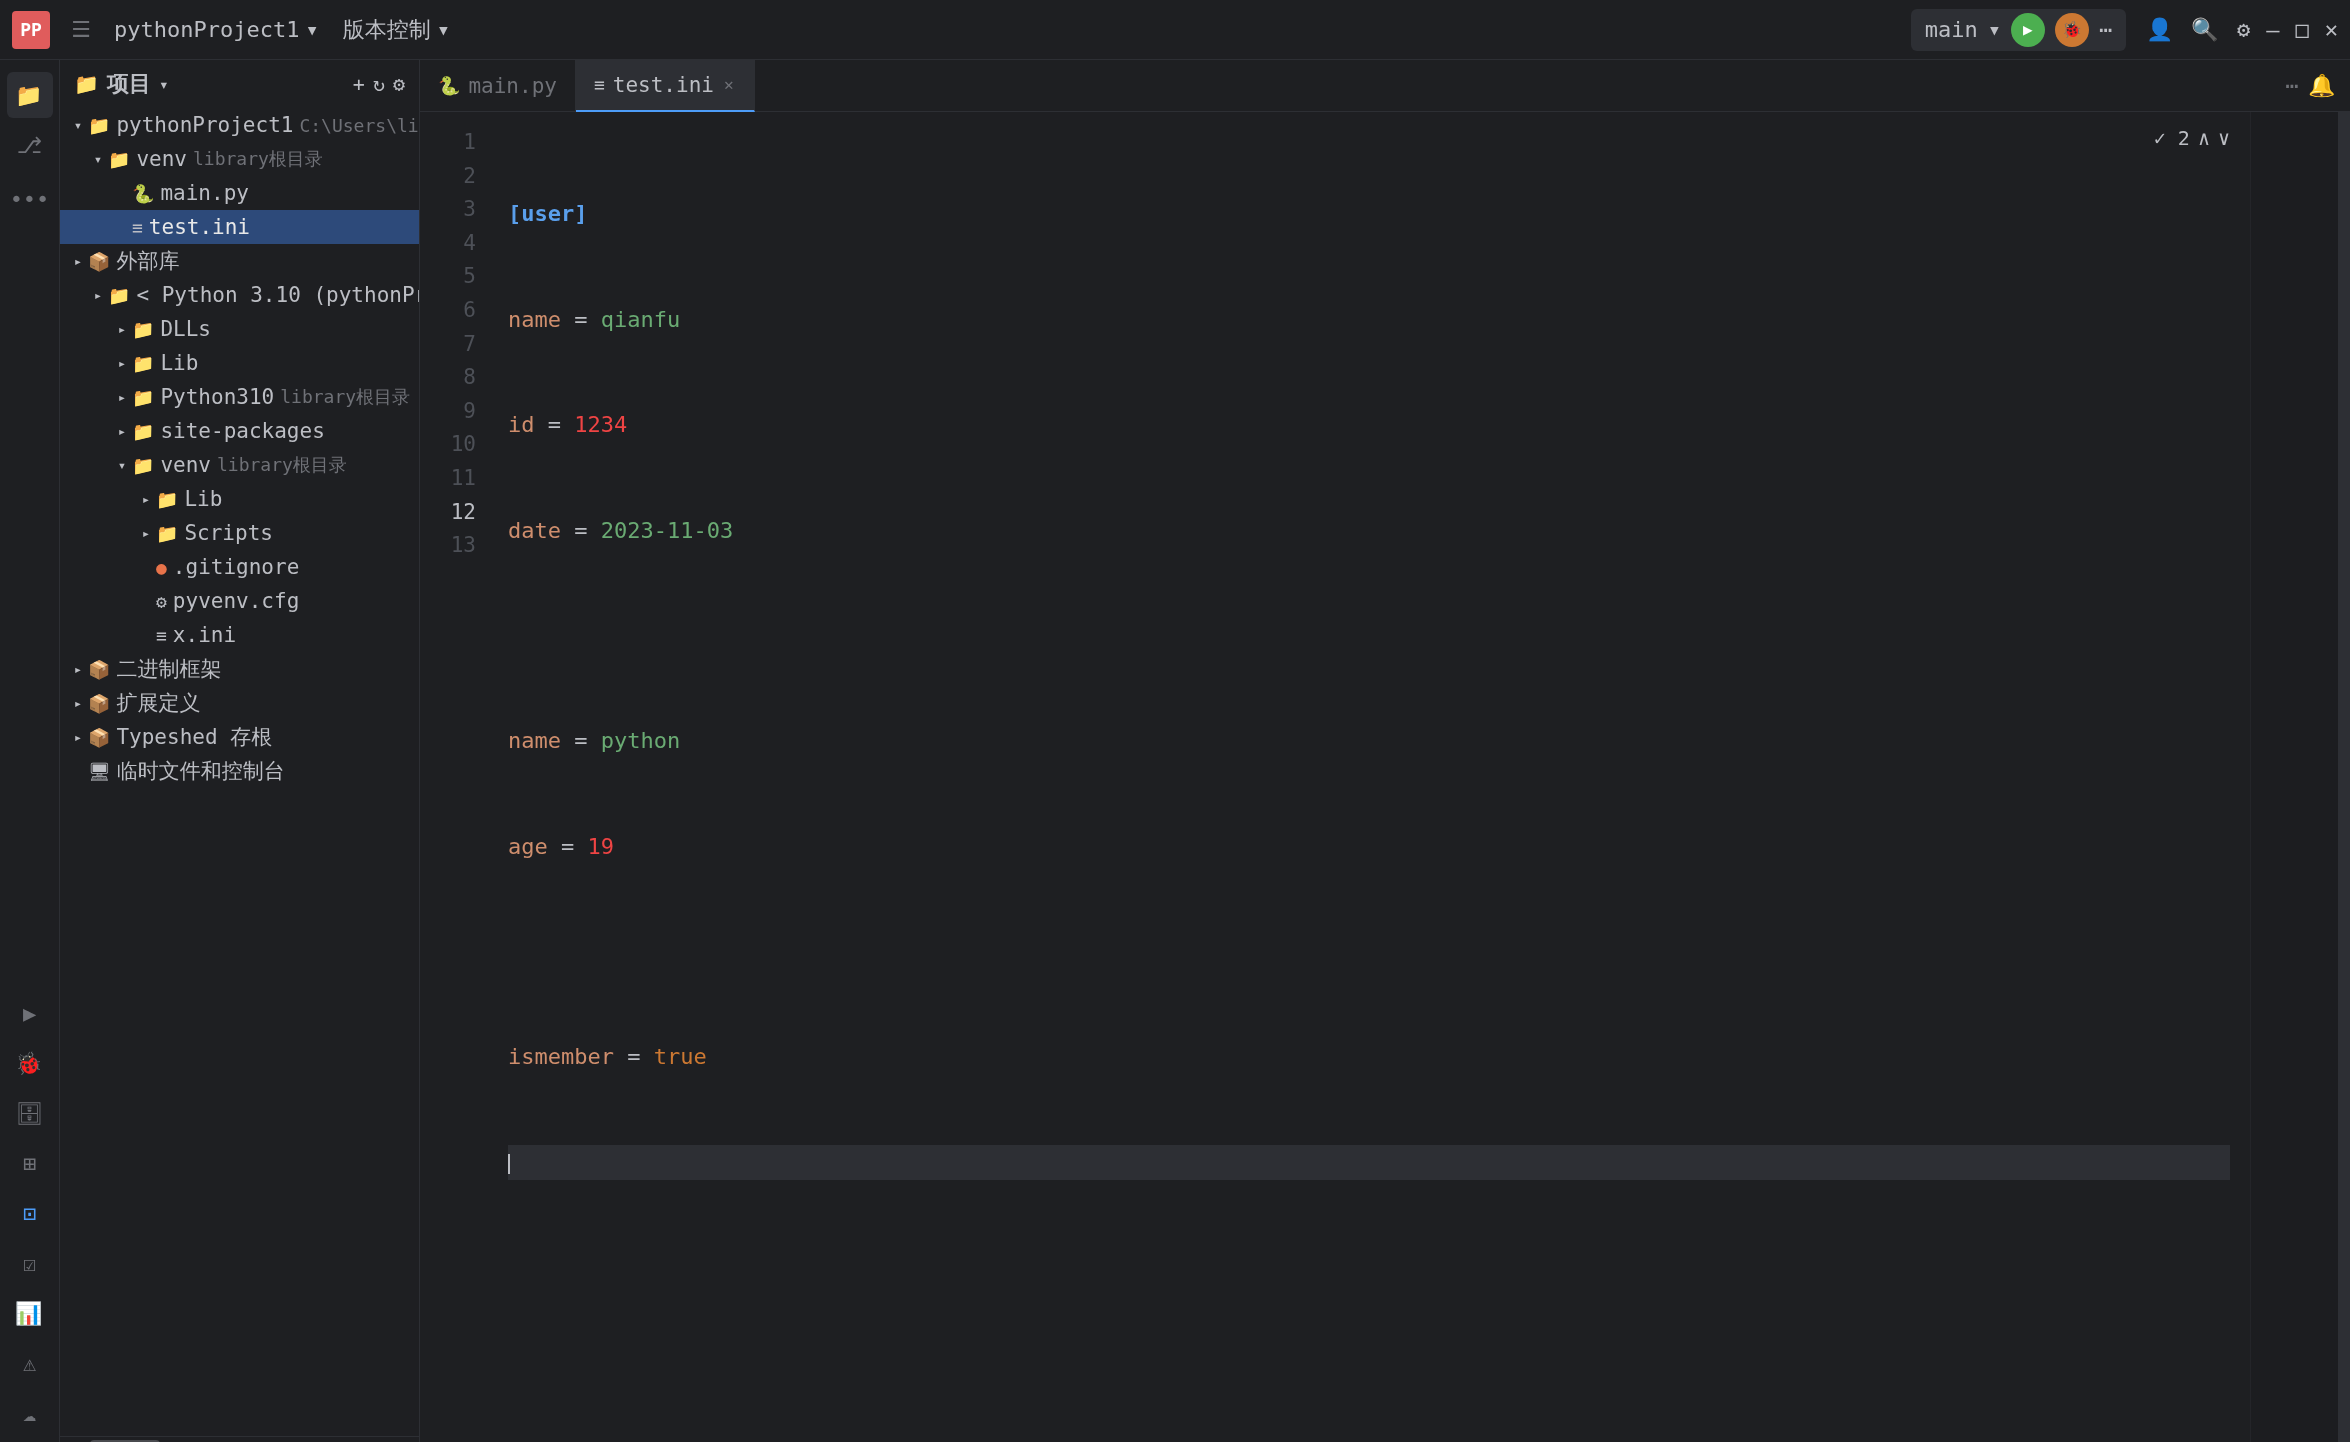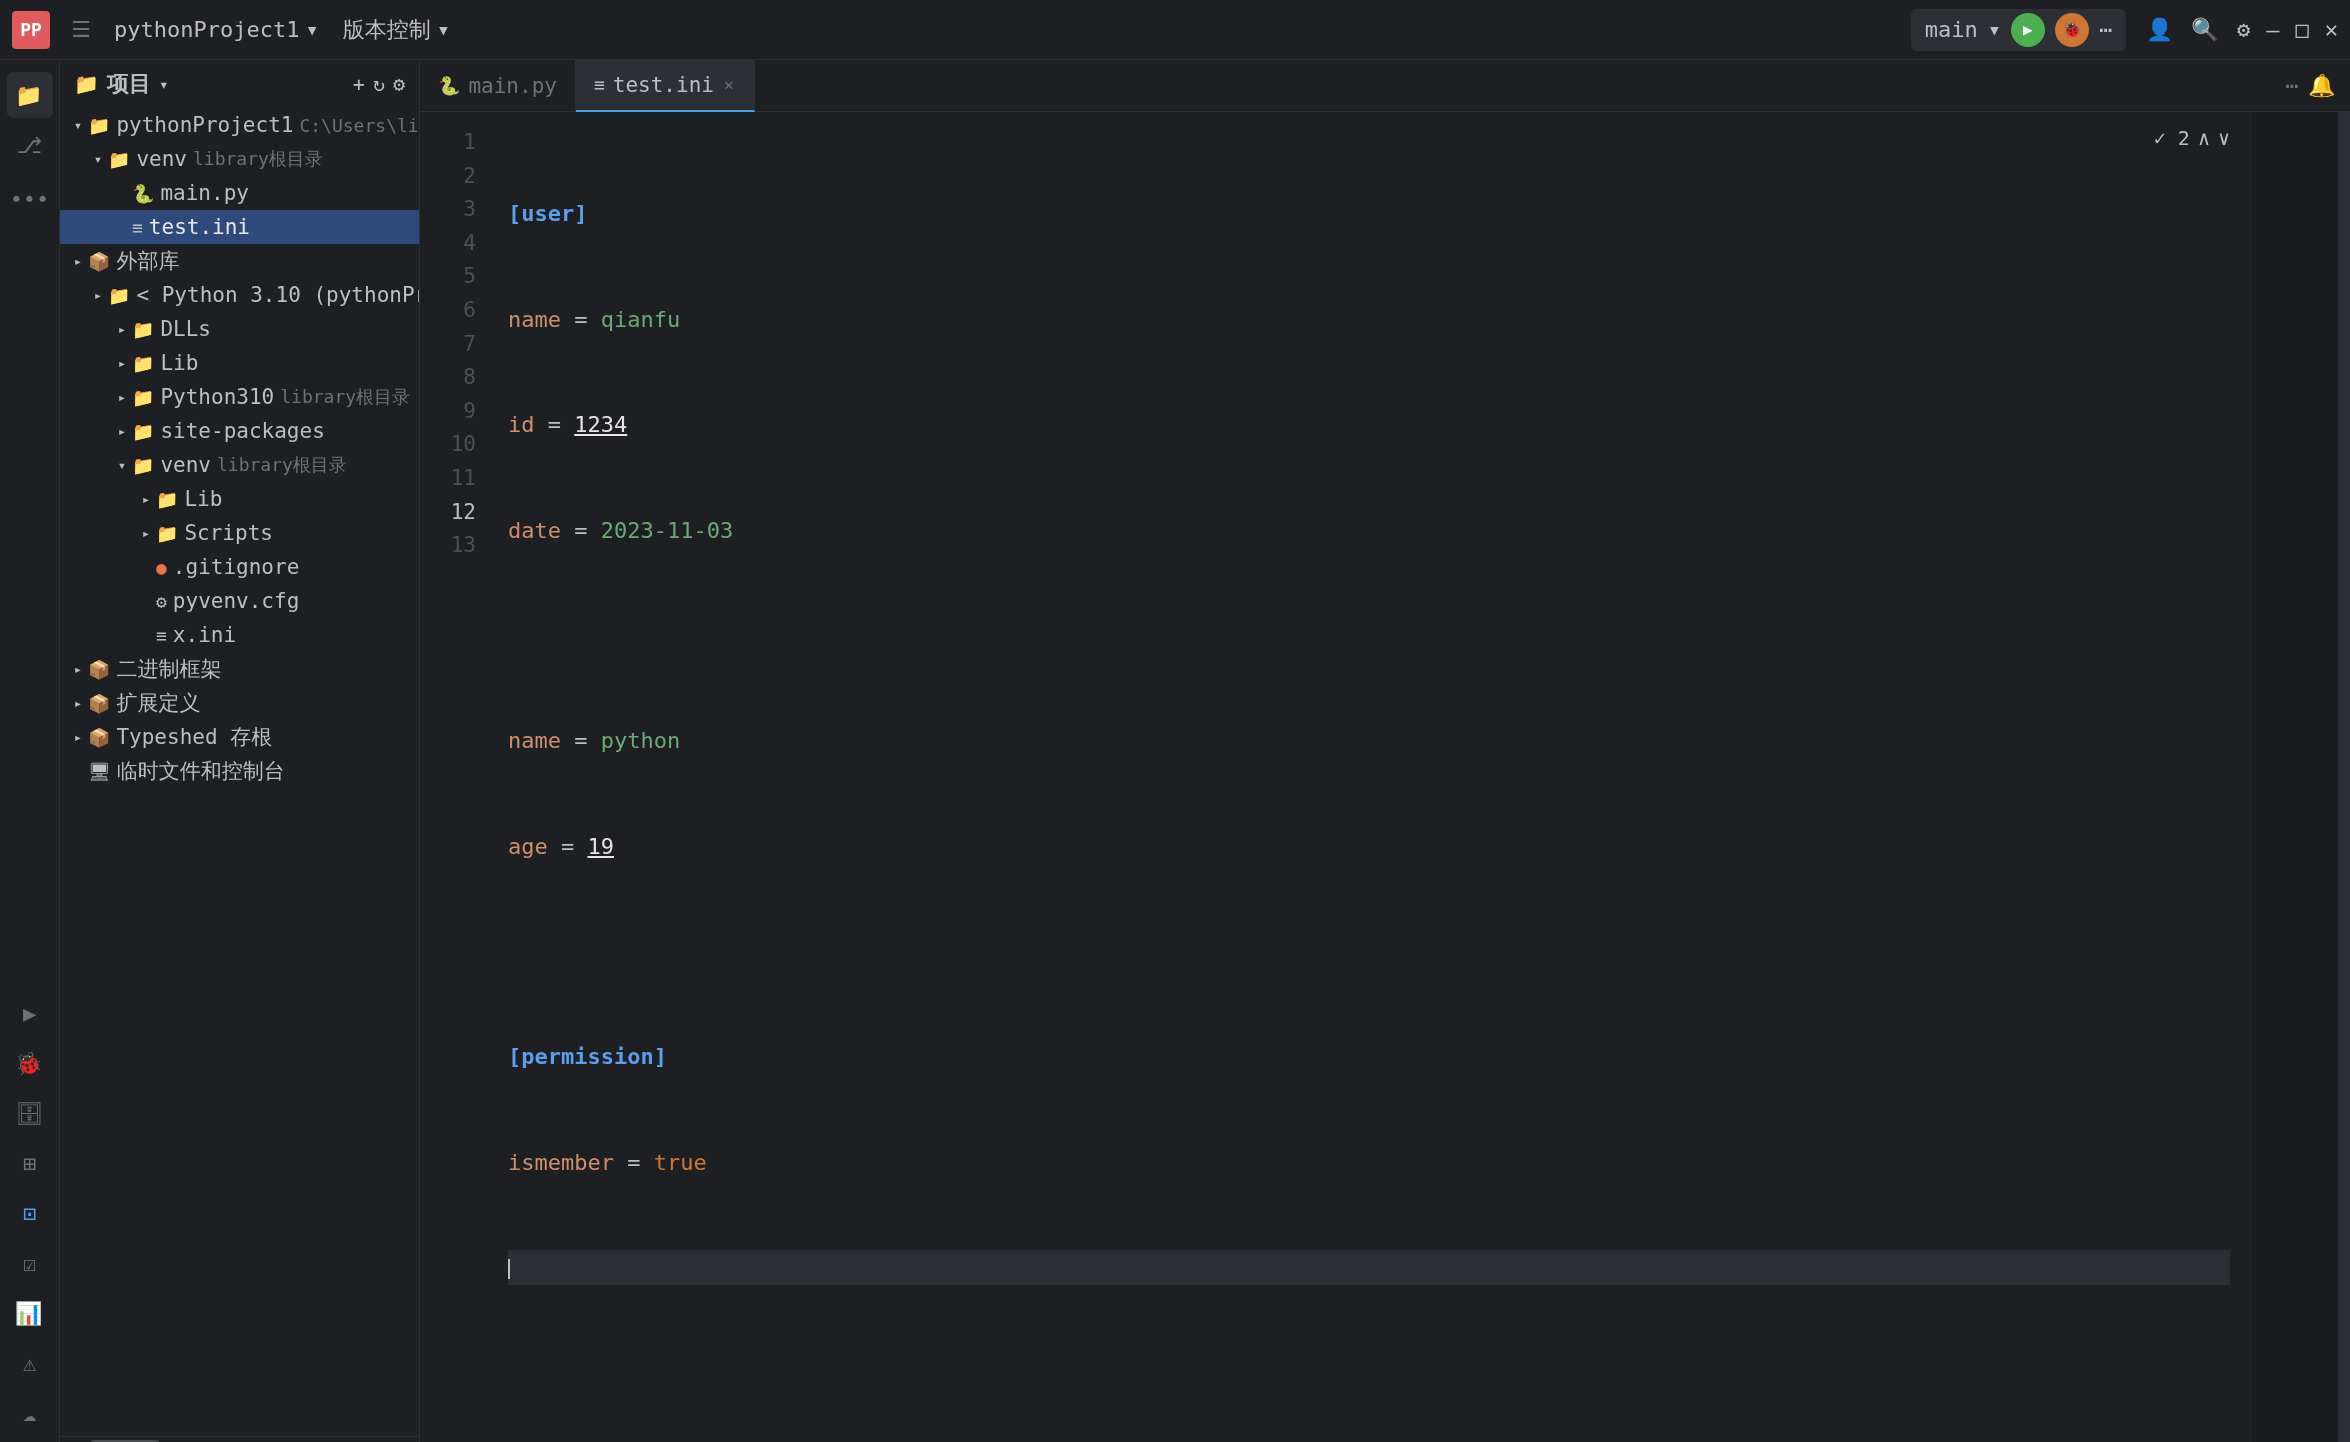--- a/index.html
+++ b/index.html
@@ -269,21 +269,21 @@
       white-space: pre;
     }
     .code-line { display: block; height: 35px; }
     .code-line.active-line { background: #2d2f34; }
 
     
     .c-section { color: #5a9fec; font-weight: bold; }
     .c-key { color: #cf8e6d; }
     .c-eq { color: #bcbec4; }
     .c-str { color: #6aab73; }
-    .c-num { color: #e5e5e5; text-decoration: underline; }
+    .c-num { color: #ef4444; }
     .c-bool { color: #cc7832; }
     .c-cursor {
       display: inline-block;
       width: 2px;
       height: 20px;
       background: #bcbec4;
       vertical-align: middle;
       animation: blink 1s infinite;
     }
     @keyframes blink { 0%,50% { opacity:1; } 51%,100% { opacity:0; } }
@@ -582,21 +582,20 @@
         </div>
         <div class="code-content">
           <span class="code-line"><span class="c-section">[user]</span></span>
           <span class="code-line"><span class="c-key">name</span><span class="c-eq"> = </span><span class="c-str">qianfu</span></span>
           <span class="code-line"><span class="c-key">id</span><span class="c-eq"> = </span><span class="c-num">1234</span></span>
           <span class="code-line"><span class="c-key">date</span><span class="c-eq"> = </span><span class="c-str">2023-11-03</span></span>
           <span class="code-line"> </span>
           <span class="code-line"><span class="c-key">name</span><span class="c-eq"> = </span><span class="c-str">python</span></span>
           <span class="code-line"><span class="c-key">age</span><span class="c-eq"> = </span><span class="c-num">19</span></span>
           <span class="code-line"> </span>
-          <span class="code-line"><span class="c-section">[permission]</span></span>
           <span class="code-line"><span class="c-key">ismember</span><span class="c-eq"> = </span><span class="c-bool">true</span></span>
           <span class="code-line active-line"><span class="c-cursor"></span></span>
           
         </div>
 
         <div style="position:absolute;top:14px;right:120px;display:flex;align-items:center;gap:8px;color:#bcbec4;font-size:20px;background:#1e1f22;">
           <span>✓ 2</span>
           <span style="cursor:pointer;">∧</span>
           <span style="cursor:pointer;">∨</span>
         </div>

